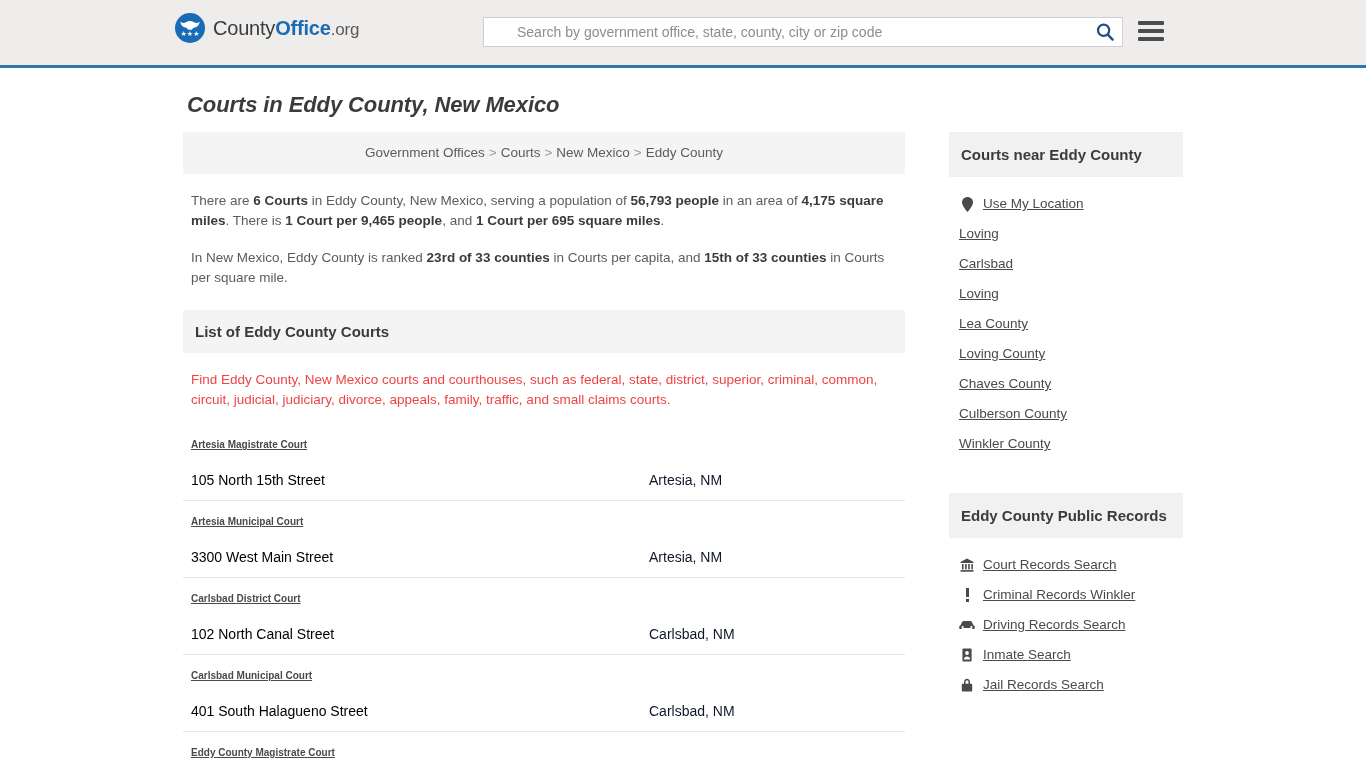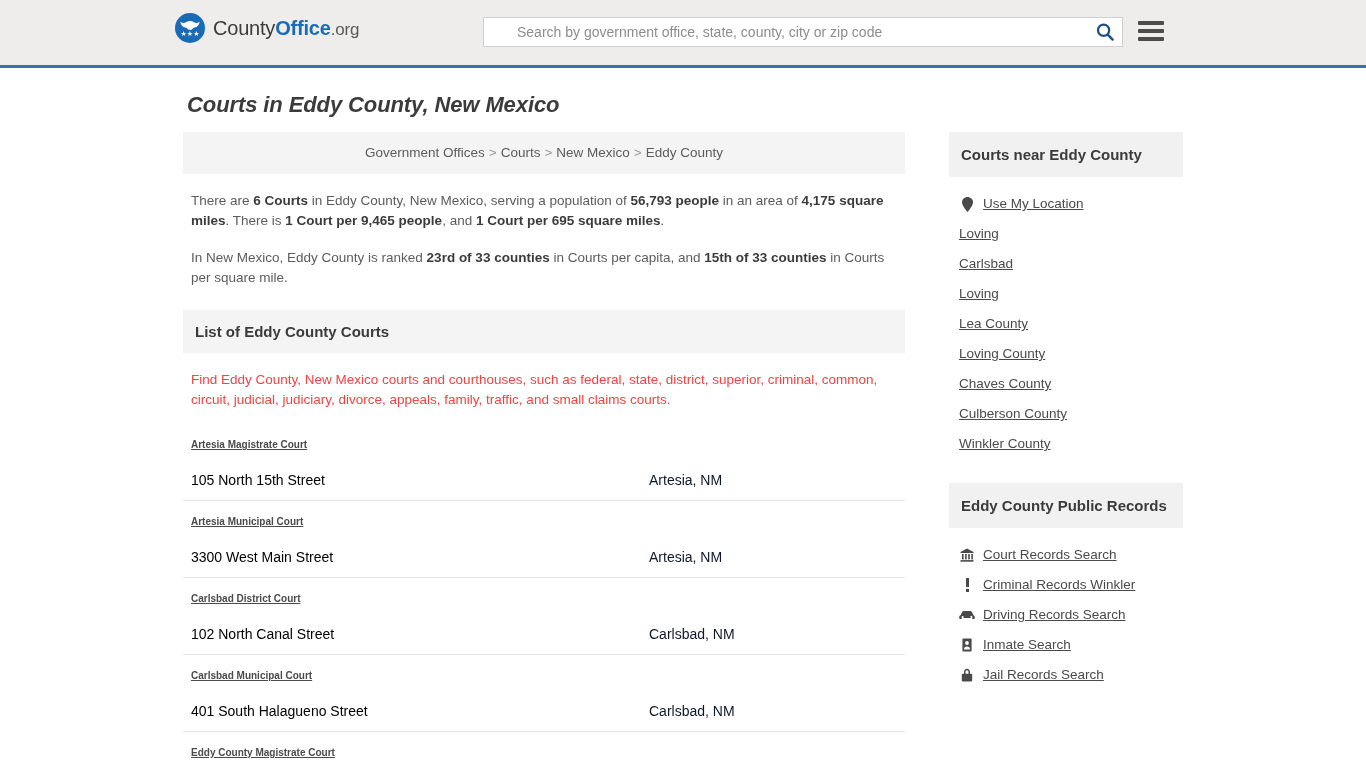--- a/index.html
+++ b/index.html
@@ -249,21 +249,21 @@
   }
   .side-ico {
     width: 16px;
     margin-right: 8px;
     flex: none;
     display: flex;
     align-items: center;
     justify-content: center;
     color: #4a4a4a;
   }
-  .gap-top { margin-top: 30px; }
+  .gap-top { margin-top: 40px; }
 </style>
 </head>
 <body>
 
 <div class="site-header">
   <div class="header-inner">
     <div class="brand">
       <span class="brand-mark">
         <svg class="wings" width="20" height="11" viewBox="0 0 20 11" aria-hidden="true">
           <path d="M10 1 C7 1 5.5 3 3.5 3 C2 3 0.8 2.2 0.4 1.5 C0.6 4.6 2.6 7.2 5.3 7.6 C6.4 7.8 7.6 8.6 8.2 9.8 L10 9.8 L11.8 9.8 C12.4 8.6 13.6 7.8 14.7 7.6 C17.4 7.2 19.4 4.6 19.6 1.5 C19.2 2.2 18 3 16.5 3 C14.5 3 13 1 10 1 Z" fill="#ffffff"></path>

